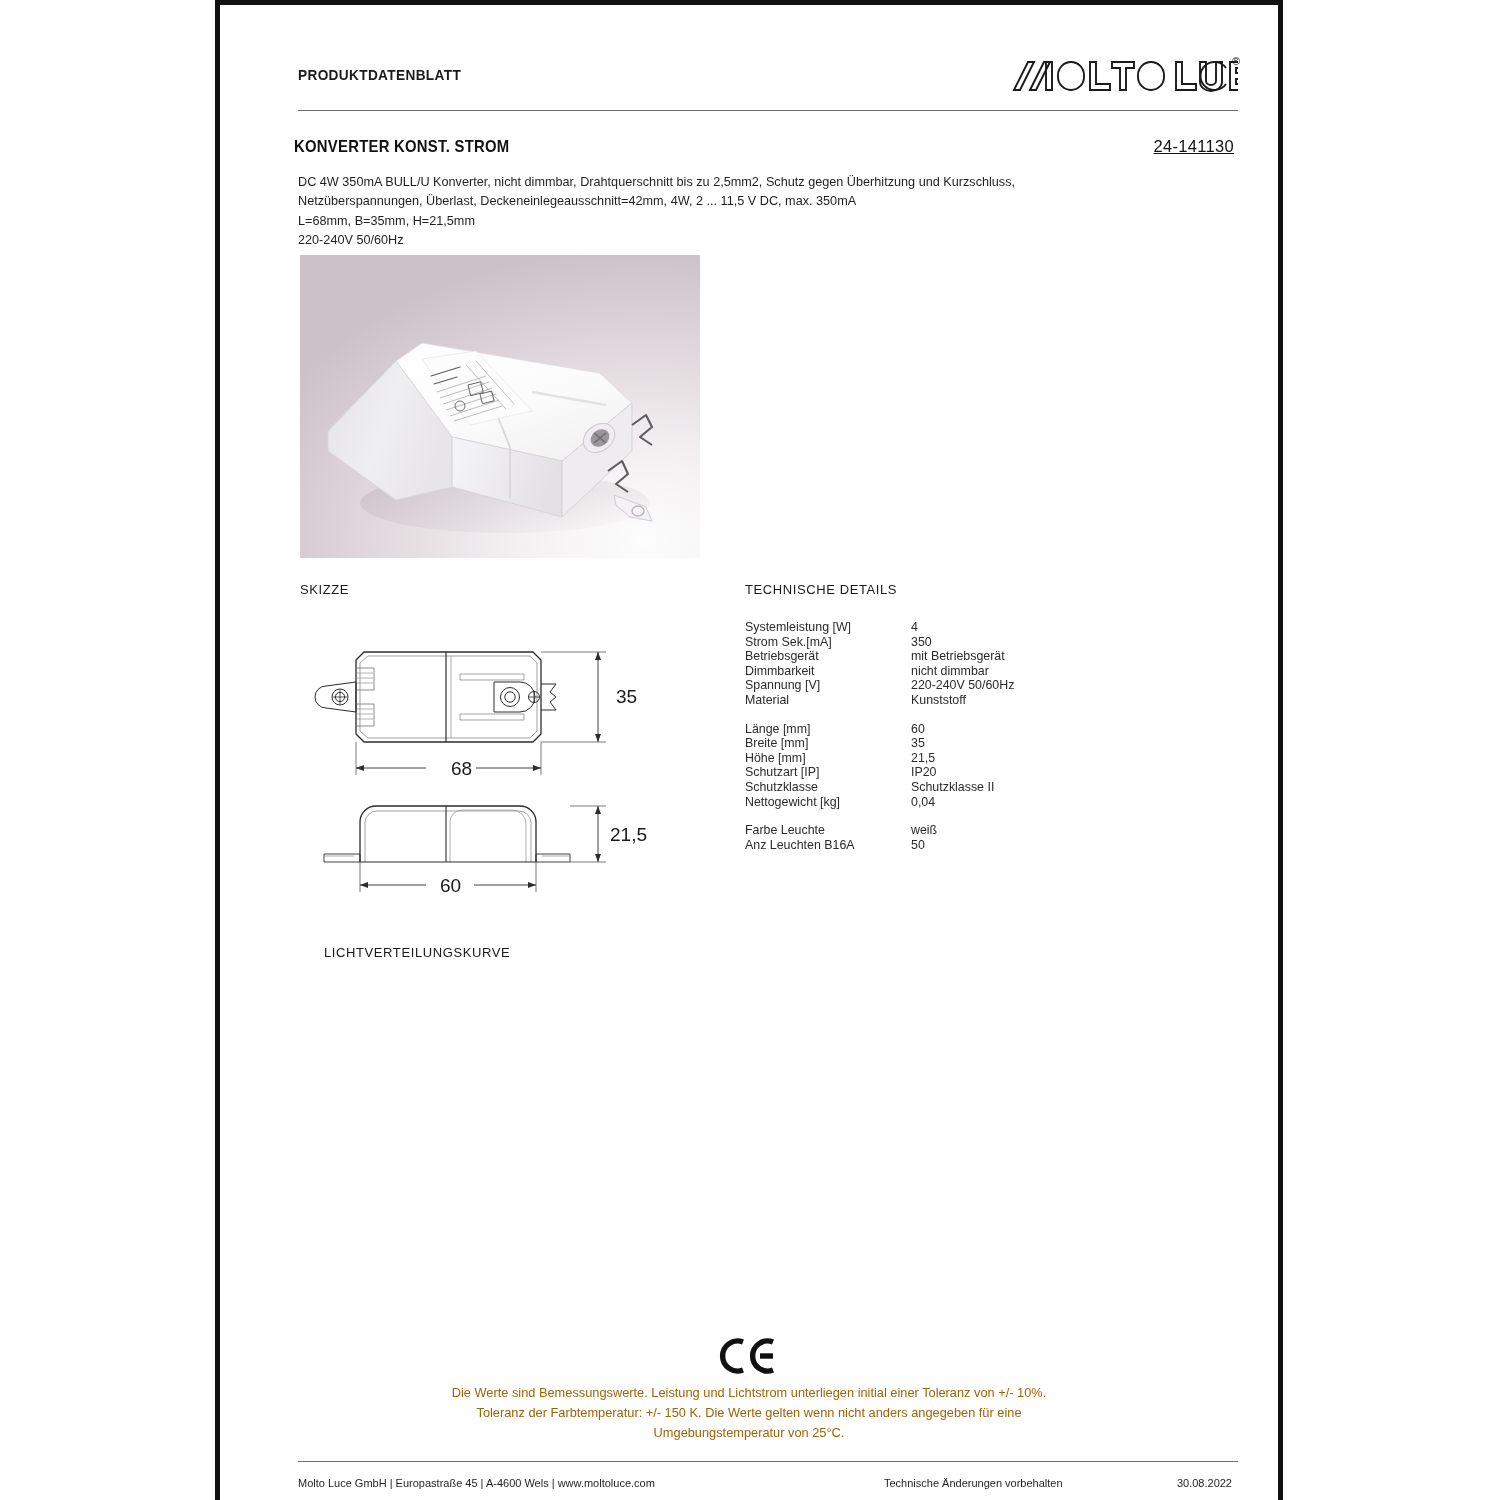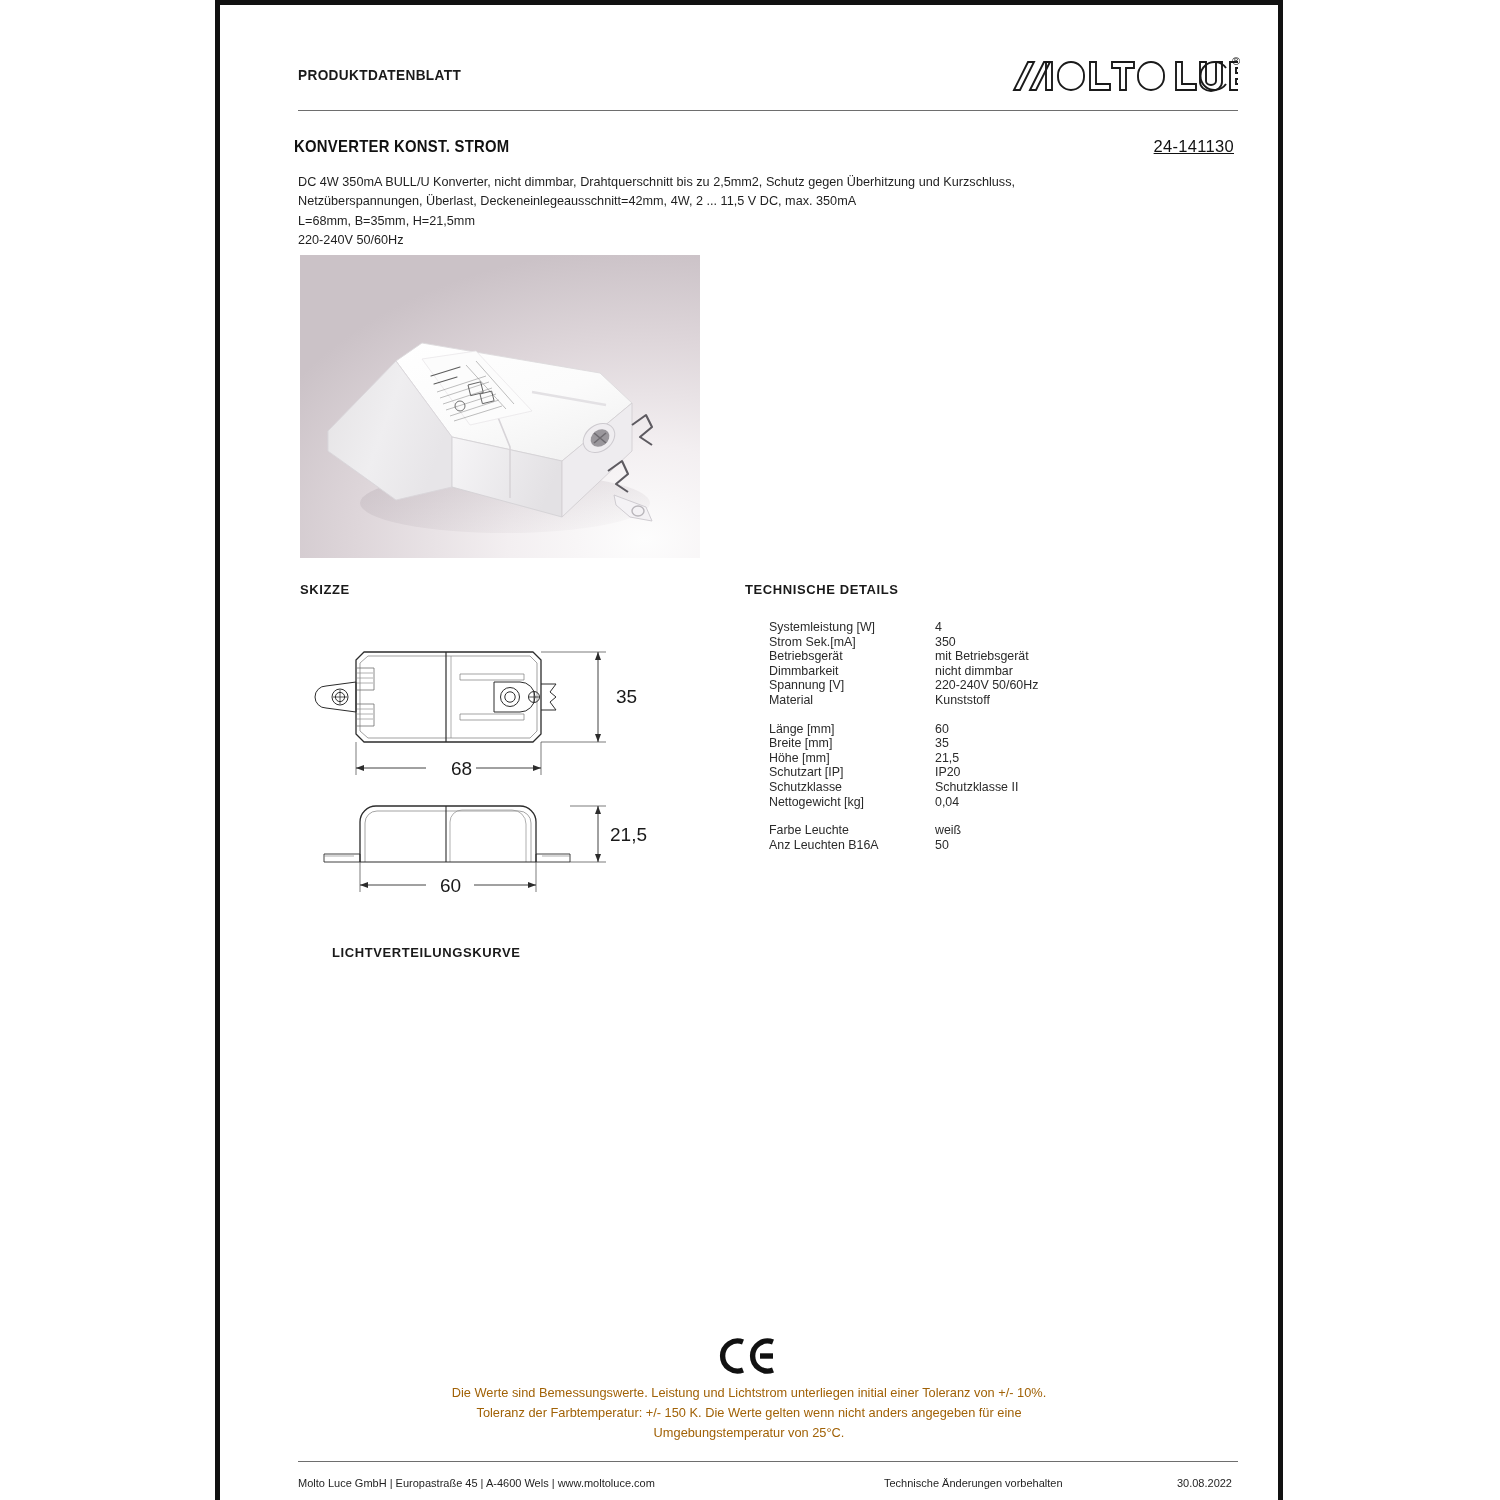--- a/index.html
+++ b/index.html
@@ -135,50 +135,49 @@
     overflow: hidden;
     background:
       radial-gradient(ellipse 130% 120% at 86% 94%, #fdfdfd 0%, #f3eff1 26%, #ded6da 55%, #cbc2c7 80%);
   }
   #photo-svg { display: block; width: 400px; height: 303px; }
 
   
   .section-cap {
     position: absolute;
     font-size: 13px;
-    font-weight: bold;
+    font-weight: normal;
     letter-spacing: 0.6px;
     color: #1a1a1a;
     white-space: nowrap;
     text-align: right;
   }
   #cap-skizze   { left: 80px;  top: 577px; }
   #cap-tech     { left: 525px; top: 577px; }
-  #cap-lvk      { left: 80px;  top: 940px; padding-left: 32px; }
+  #cap-lvk      { left: 72px;  top: 940px; padding-left: 32px; }
 
   
   #drawings {
     position: absolute;
     left: 78px;
     top: 625px;
     width: 420px;
     height: 270px;
   }
   #drawings svg { display: block; }
 
   
   #tech-table {
     position: absolute;
     left: 525px;
     top: 615px;
     width: 340px;
     font-size: 12.4px;
     line-height: 14.6px;
     color: #2b2b2b;
-    margin-left: 24px;
   }
   .spec-group { margin-bottom: 14px; }
   .spec-row {
     position: relative;
     height: 14.6px;
     white-space: nowrap;
   }
   .spec-label {
     position: absolute;
     left: 0;

